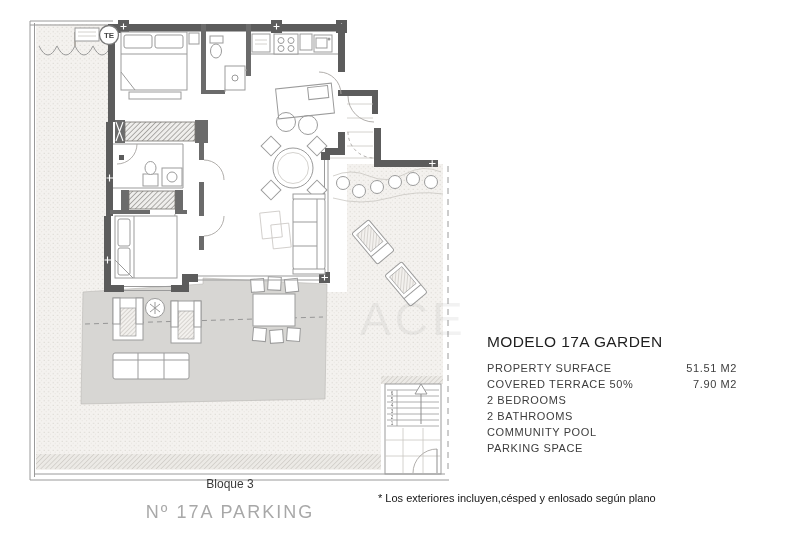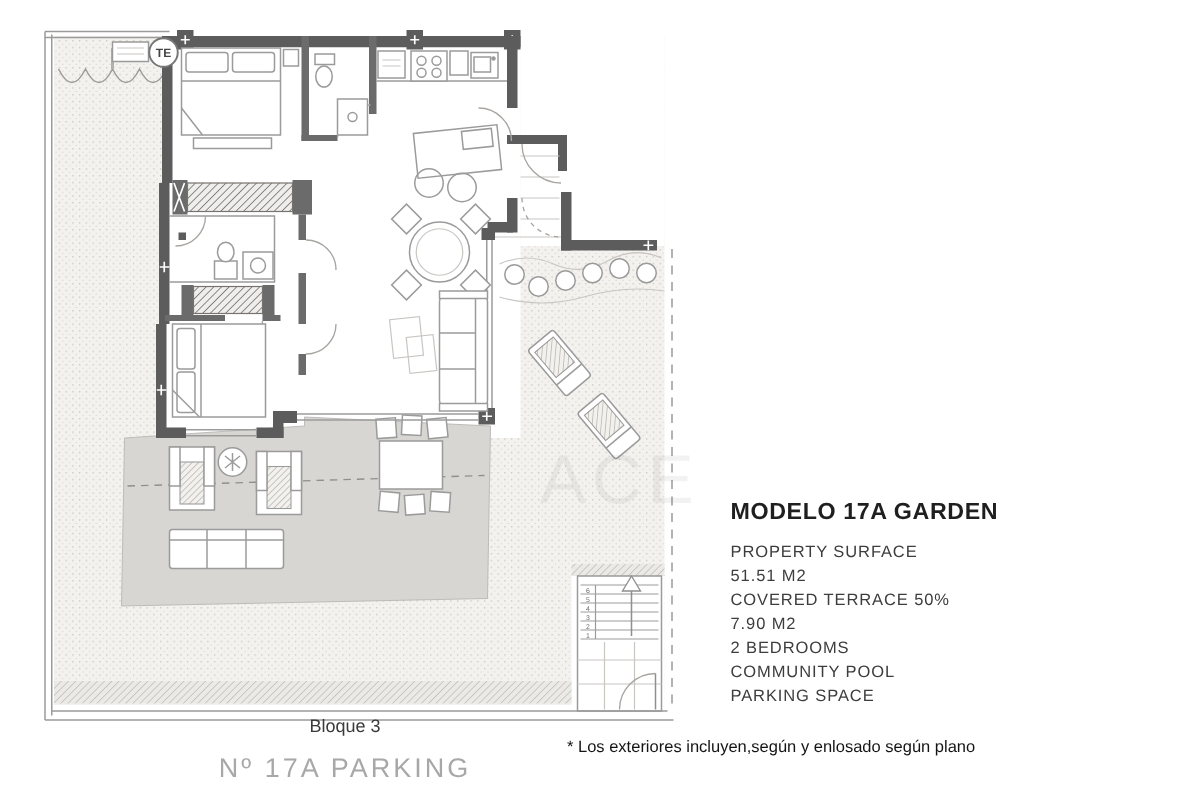--- a/index.html
+++ b/index.html
@@ -20,26 +20,26 @@
   .door{stroke:#a8a5a1;stroke-width:0.9;fill:none;}
   .cross{stroke:#ffffff;stroke-width:1.1;}
 
   .watermark{
     position:absolute;left:360px;top:292px;width:220px;
     font-size:46px;font-weight:normal;letter-spacing:4px;
     color:rgba(90,90,90,0.08);user-select:none;
   }
   .info-panel{position:absolute;left:487px;top:333px;width:250px;}
   .info-title{
-    font-size:15.5px;font-weight:bold;letter-spacing:.4px;
+    font-size:15.5px;font-weight:normal;letter-spacing:.4px;
     color:var(--text_dark,#1f1f1f);margin:0 0 9px 0;
   }
   .info-row{
     display:flex;justify-content:space-between;
-    font-size:11px;line-height:16px;letter-spacing:.6px;color:#3d3d3d;flex-direction:column;
+    font-size:11px;line-height:16px;letter-spacing:.6px;color:#3d3d3d;
   }
   .block-label{
     position:absolute;left:150px;top:477px;width:160px;text-align:center;
     font-size:12px;color:#3a3a3a;
   }
   .unit-label{
     position:absolute;left:110px;top:502px;width:240px;text-align:center;
     font-size:18px;letter-spacing:2px;color:var(--text_gray,#a8a8a8);
   }
   .notes{position:absolute;left:378px;top:490px;font-size:11px;line-height:17px;color:#141414;}
@@ -389,32 +389,36 @@
         <span>COVERED TERRACE 50%</span>
         <span>7.90 M2</span>
       </div>
 
 
       <div class="info-row">
         <span>2 BEDROOMS</span>
         <span></span>
       </div>
 
+      <div class="info-row">
+        <span>2 BATHROOMS</span>
+        <span></span>
+      </div>
 
       <div class="info-row">
         <span>COMMUNITY POOL</span>
         <span></span>
       </div>
 
       <div class="info-row">
         <span>PARKING SPACE</span>
         <span></span>
       </div>
     </div>
 </div>
 
 <div class="block-label">Bloque 3</div>
 <div class="unit-label">Nº 17A PARKING</div>
 <div class="notes">
 
-    <div>* Los exteriores incluyen,según y enlosado según plano</div>
+    <div>* Los exteriores incluyen,césped y enlosado según plano</div>
 
   </div>
 
 </body></html>

